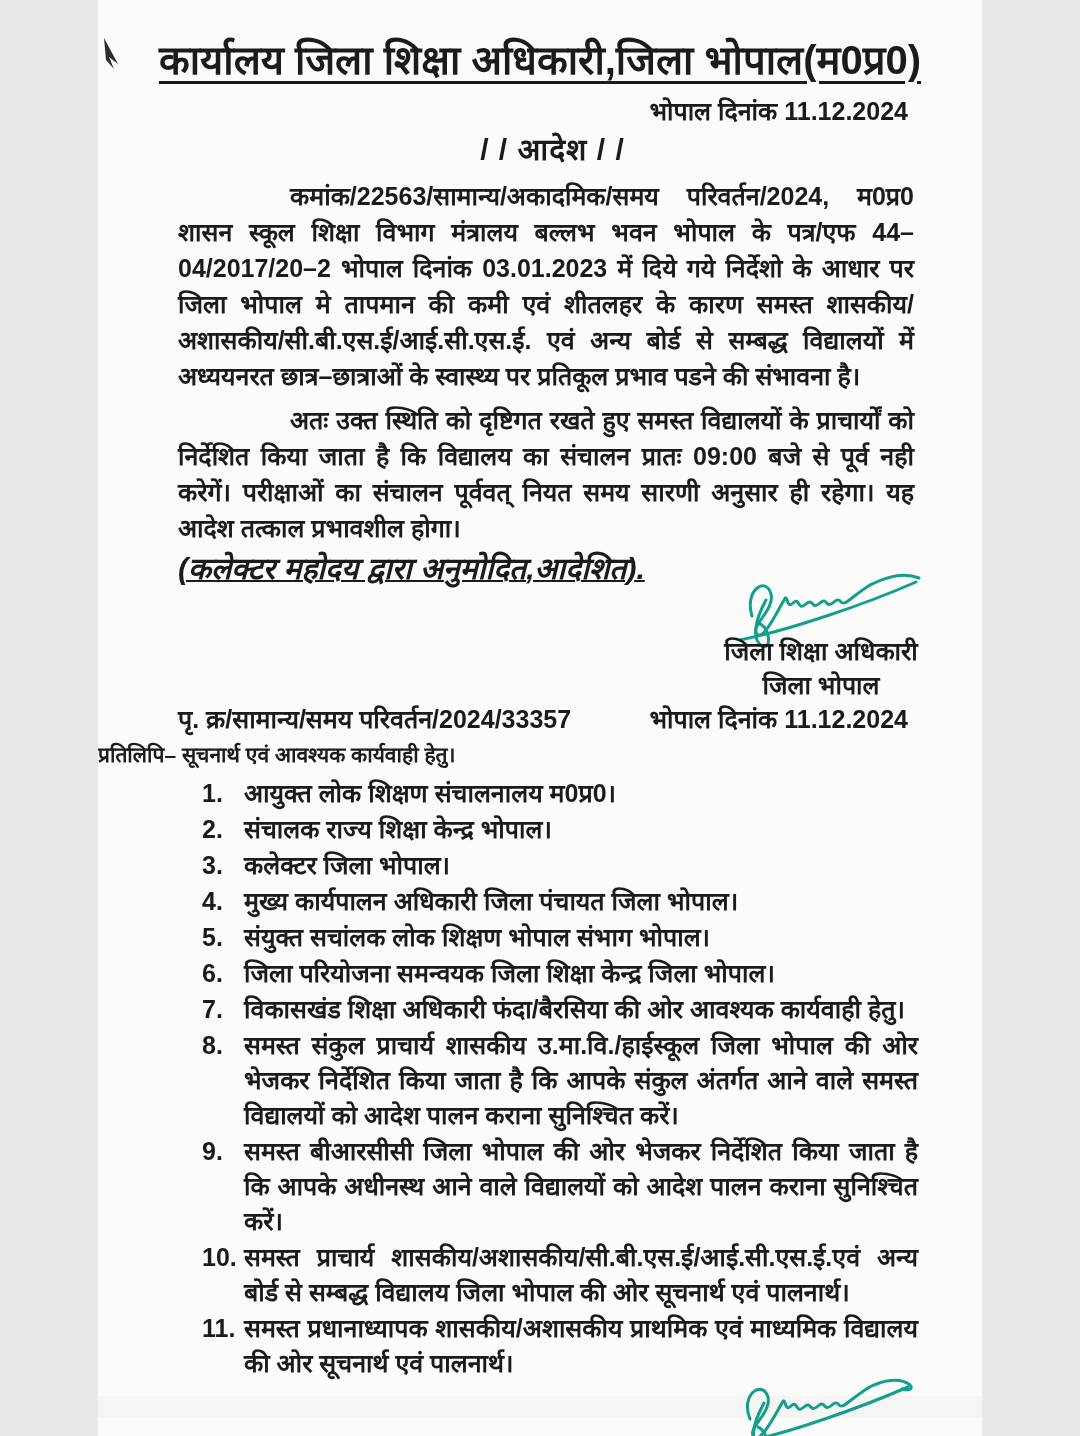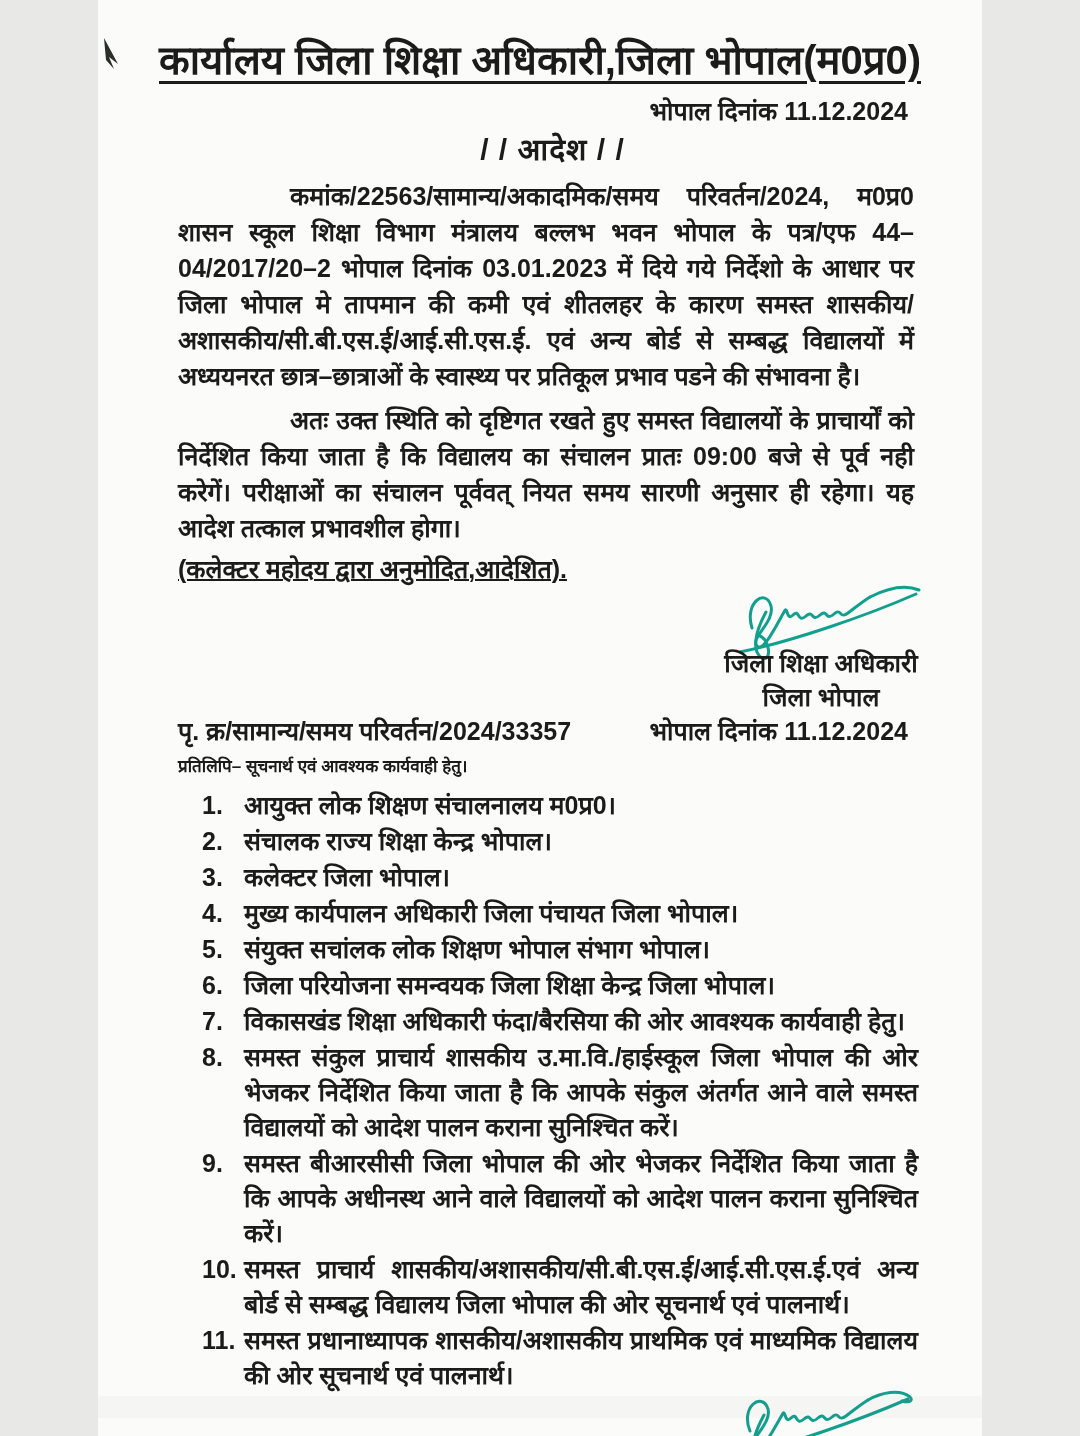--- a/index.html
+++ b/index.html
@@ -41,26 +41,27 @@
     padding-left: 25px;
   }
   .para {
     margin: 8px 68px 0 80px;
     font-size: 25px;
     line-height: 36px;
     text-align: justify;
   }
   .para.first-indent { text-indent: 112px; }
   .approval-line {
-    margin: 6px 0 12px 80px;
-    font-size: 25px;
+    margin: 6px 0 0 80px;
+    font-size: 30px;
     line-height: 34px;
     display: inline-block;
     text-decoration: underline;
     text-decoration-thickness: 2px;
+    font-style: italic;
   }
   .sig-block {
     width: fit-content;
     margin-left: auto;
     text-align: center;
     font-size: 25px;
     line-height: 34px;
   }
   .sig-block.top { margin-right: 56px; margin-top: -16px; }
   .sig-block.bottom { margin-right: 62px; margin-top: -6px; }
@@ -73,22 +74,21 @@
     stroke-linejoin: round;
   }
   .ref-row {
     display: flex;
     justify-content: space-between;
     margin: 0 74px 0 80px;
     font-size: 25px;
     line-height: 35px;
   }
   .copy-line {
-    margin-left: 80px;
-    font-size: 17px;
+    font-size: 21px;
     line-height: 35px;
   }
   .dist-list {
     margin: 4px 64px 0 104px;
     font-size: 25px;
   }
   .dist-item { display: flex; line-height: 35px; margin-top: 1px; }
   .dist-no { min-width: 42px; flex-shrink: 0; }
   .dist-text { flex: 1; text-align: justify; }
   .scan-band {

